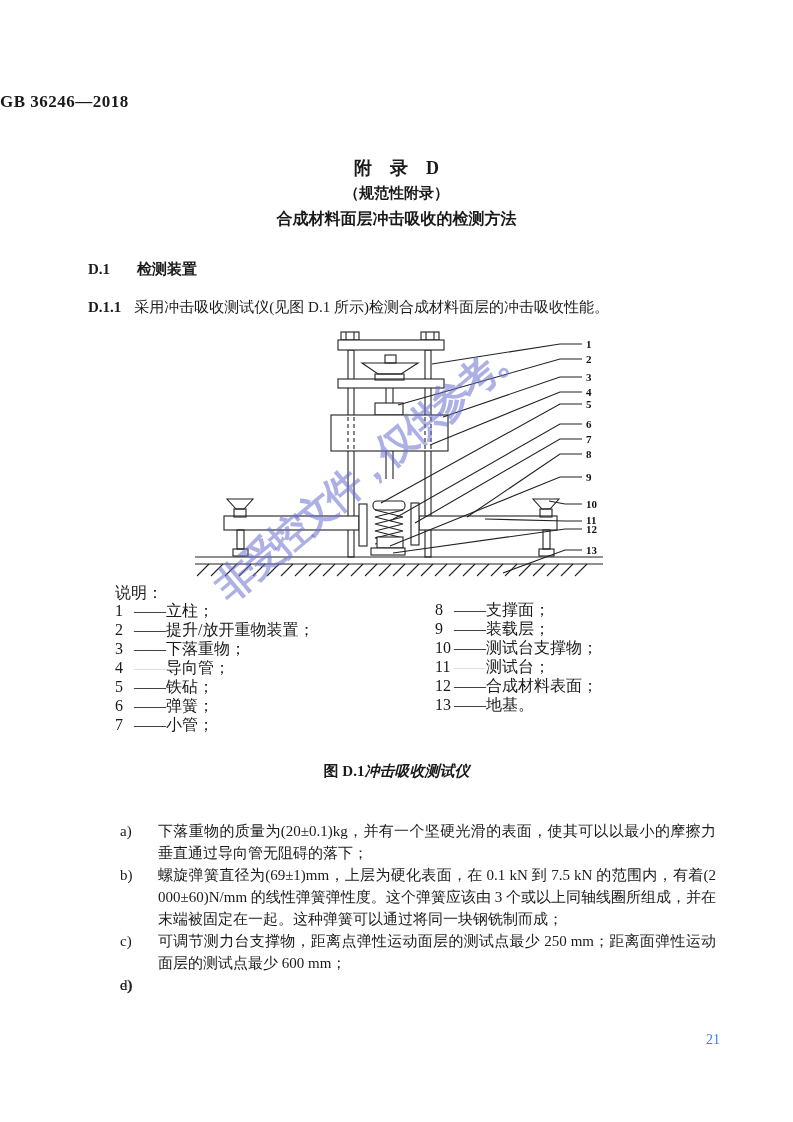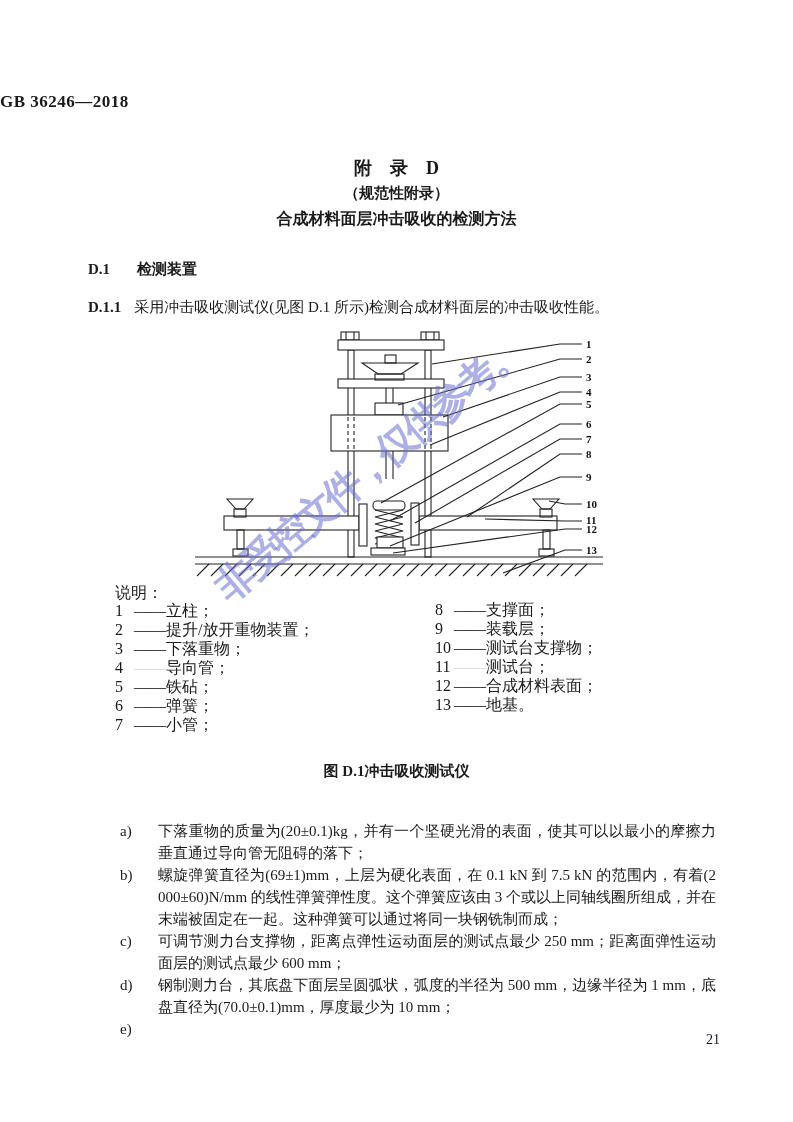--- a/index.html
+++ b/index.html
@@ -35,27 +35,27 @@
   }
   
   .legend-title{top:583px;left:115px;font-size:13px;}
   .legend{font-size:16px;line-height:19px;}
   .legend-left{top:601px;left:115px;}
   .legend-right{top:600px;left:435px;}
   .legend .num{display:inline-block;min-width:19px;}
   .legend .faint{opacity:.18;}
   
   .caption{top:762px;left:0;right:0;text-align:center;font-size:15px;font-weight:bold;}
-  .caption .cap-title{}
+  .caption .cap-title{font-style:italic;}
   
   .reqs{top:820px;left:120px;width:596px;font-size:15px;line-height:22px;}
   .req{position:relative;padding-left:38px;text-align:justify;}
   .req .lbl{position:absolute;left:0;top:0;}
   
-  .pagenum{top:1032px;left:706px;font-size:14px;color:#0f172a;}
+  .pagenum{top:1032px;left:706px;font-size:14px;color:#3b82f6;}
 </style>
 </head>
 <body>
 
 <div class="page">
 
   <div class="abs doc-code">GB 36246—2018</div>
 
   <div class="abs t1">附　录　D</div>
   <div class="abs t2">（规范性附录）</div>
@@ -235,19 +235,19 @@
 
   <div class="abs caption">
     <span>图 D.1</span><span class="cap-title">冲击吸收测试仪</span>
   </div>
 
 
   <div class="abs reqs">
     <div class="req"><span class="lbl">a)</span><span>下落重物的质量为(20±0.1)kg，并有一个坚硬光滑的表面，使其可以以最小的摩擦力垂直通过导向管无阻碍的落下；</span></div>
     <div class="req"><span class="lbl">b)</span><span>螺旋弹簧直径为(69±1)mm，上层为硬化表面，在 0.1 kN 到 7.5 kN 的范围内，有着(2 000±60)N/mm 的线性弹簧弹性度。这个弹簧应该由 3 个或以上同轴线圈所组成，并在末端被固定在一起。这种弹簧可以通过将同一块钢铣制而成；</span></div>
     <div class="req"><span class="lbl">c)</span><span>可调节测力台支撑物，距离点弹性运动面层的测试点最少 250 mm；距离面弹性运动面层的测试点最少 600 mm；</span></div>
-    <div class="req"><span class="lbl">d)</span><span>钢制测力台，其底盘下面层呈圆弧状，弧度的半径为 500 mm，边缘半径为 1 mm，底盘直径为(70.0±0.1)mm，厚度最少为 10 mm；</span></div>
+    <div class="req"><span class="lbl">d)</span></div>
     <div class="req"><span class="lbl">e)</span></div>
   </div>
 
   <div class="abs pagenum">21</div>
 
 </div>
 
 </body></html>

